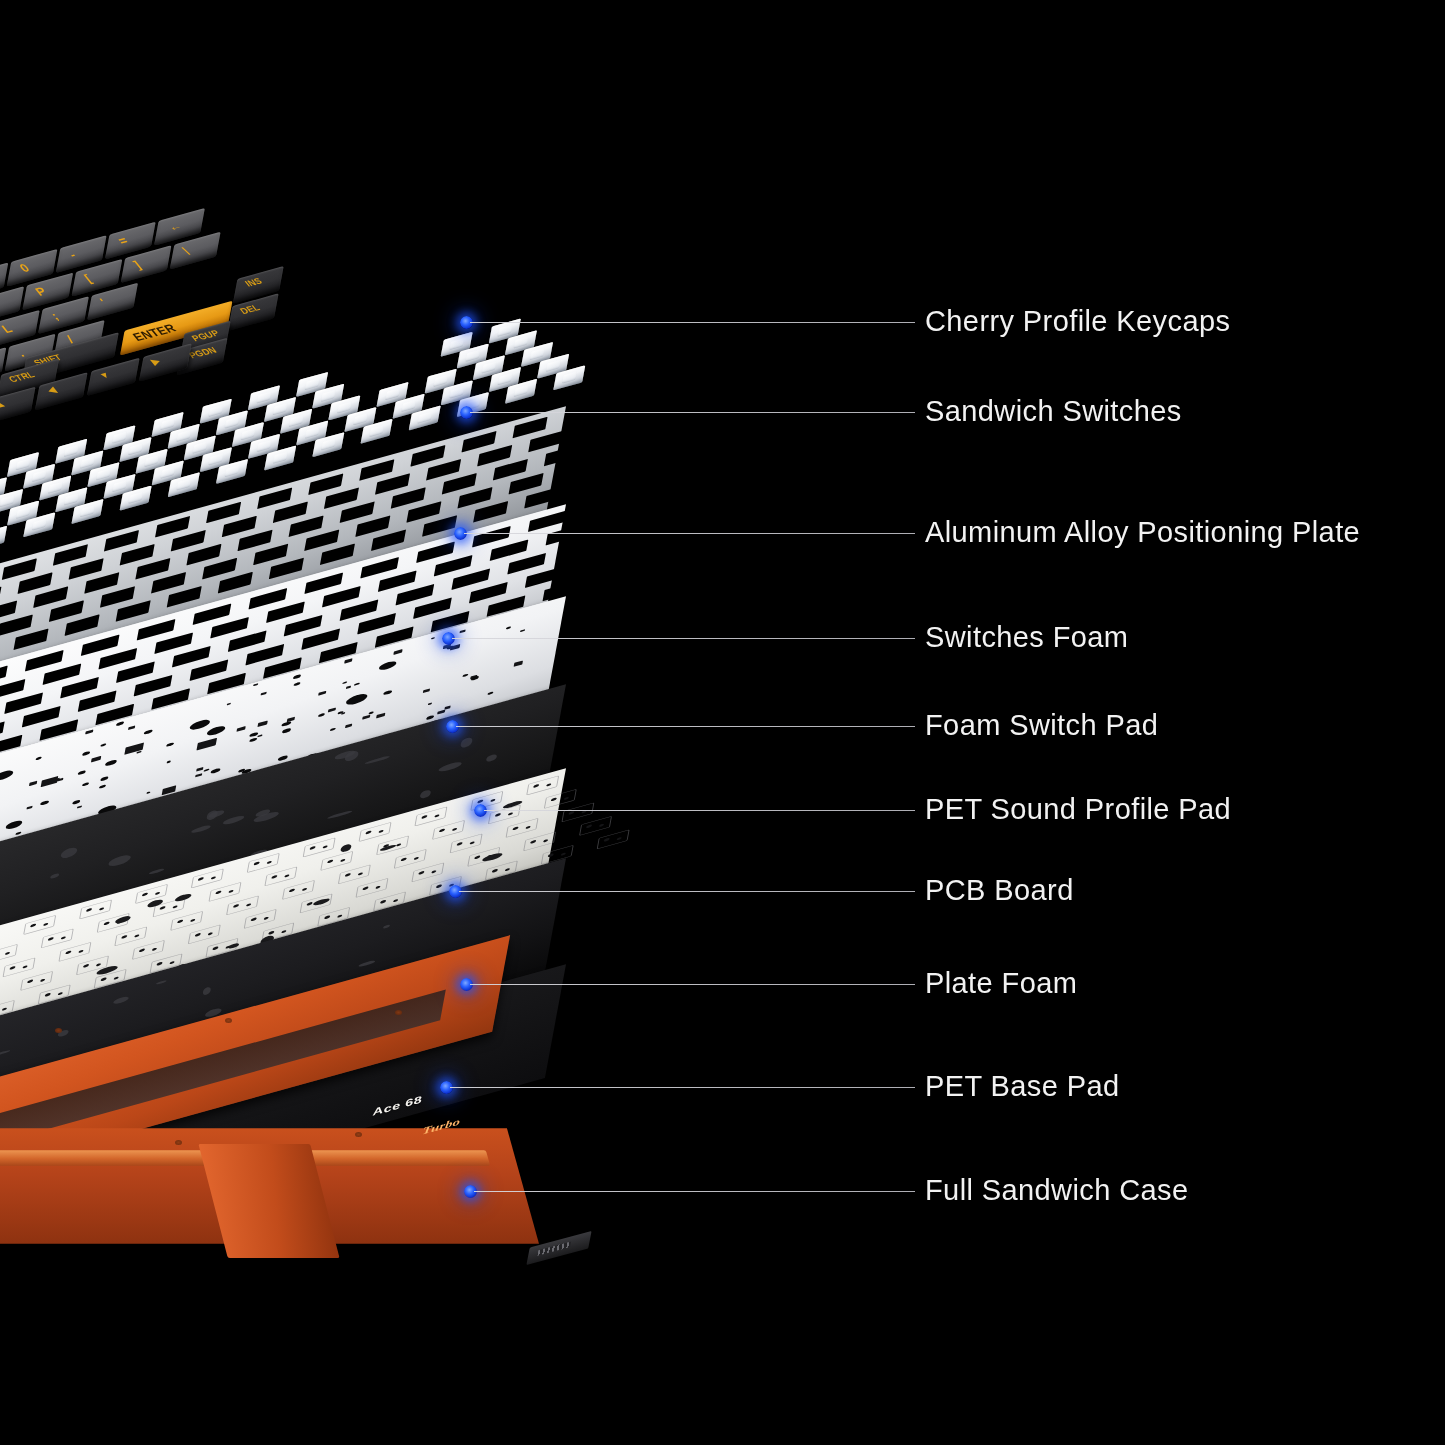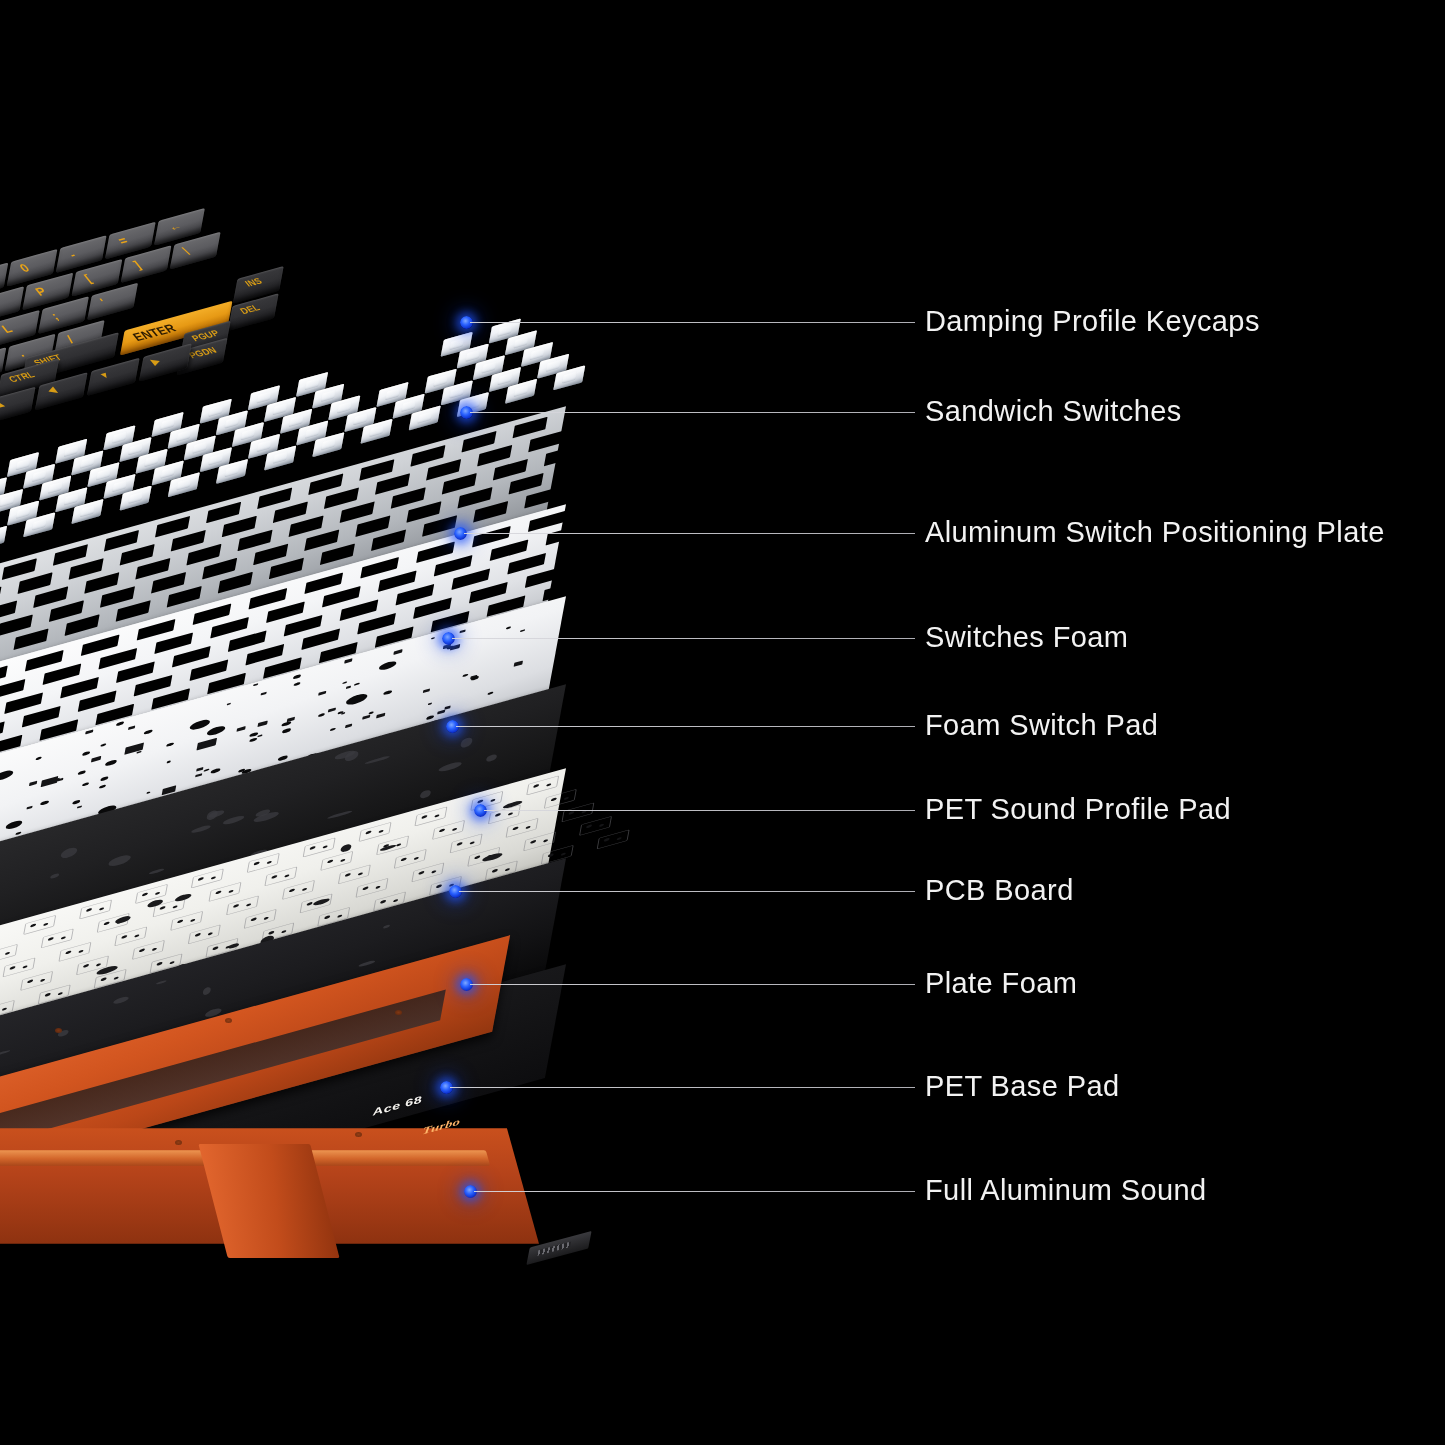--- a/index.html
+++ b/index.html
@@ -735,43 +735,43 @@
         <div class="screw" style="left: 600px; top: 132px;"></div>
       </div>
   </div>
   <div class="brand">Ace 68</div>
   <div class="brand2">Turbo</div>
   <div class="daughter"></div>
 
   <div id="callouts">
       <div class="dot" style="left: 460px; top: 316px;"></div>
       <div class="lline" style="left: 470px; top: 322px; width: 445px;"></div>
-      <div class="lbl" style="left: 925px; top: 307px;">Damping Profile Keycaps</div>
+      <div class="lbl" style="left: 925px; top: 307px;">Cherry Profile Keycaps</div>
       <div class="dot" style="left: 460px; top: 406px;"></div>
       <div class="lline" style="left: 470px; top: 412px; width: 445px;"></div>
       <div class="lbl" style="left: 925px; top: 397px;">Sandwich Switches</div>
       <div class="dot" style="left: 454px; top: 527px;"></div>
       <div class="lline" style="left: 464px; top: 533px; width: 451px;"></div>
-      <div class="lbl" style="left: 925px; top: 518px;">Aluminum Switch Positioning Plate</div>
+      <div class="lbl" style="left: 925px; top: 518px;">Aluminum Alloy Positioning Plate</div>
       <div class="dot" style="left: 442px; top: 632px;"></div>
       <div class="lline" style="left: 452px; top: 638px; width: 463px;"></div>
       <div class="lbl" style="left: 925px; top: 623px;">Switches Foam</div>
       <div class="dot" style="left: 446px; top: 720px;"></div>
       <div class="lline" style="left: 456px; top: 726px; width: 459px;"></div>
       <div class="lbl" style="left: 925px; top: 711px;">Foam Switch Pad</div>
       <div class="dot" style="left: 474px; top: 804px;"></div>
       <div class="lline" style="left: 484px; top: 810px; width: 431px;"></div>
       <div class="lbl" style="left: 925px; top: 795px;">PET Sound Profile Pad</div>
       <div class="dot" style="left: 449px; top: 885px;"></div>
       <div class="lline" style="left: 459px; top: 891px; width: 456px;"></div>
       <div class="lbl" style="left: 925px; top: 876px;">PCB Board</div>
       <div class="dot" style="left: 460px; top: 978px;"></div>
       <div class="lline" style="left: 470px; top: 984px; width: 445px;"></div>
       <div class="lbl" style="left: 925px; top: 969px;">Plate Foam</div>
       <div class="dot" style="left: 440px; top: 1081px;"></div>
       <div class="lline" style="left: 450px; top: 1087px; width: 465px;"></div>
       <div class="lbl" style="left: 925px; top: 1072px;">PET Base Pad</div>
       <div class="dot" style="left: 464px; top: 1185px;"></div>
       <div class="lline" style="left: 474px; top: 1191px; width: 441px;"></div>
-      <div class="lbl" style="left: 925px; top: 1176px;">Full Aluminum Sound</div>
+      <div class="lbl" style="left: 925px; top: 1176px;">Full Sandwich Case</div>
     </div>
 
 </div>
 
 </body></html>

